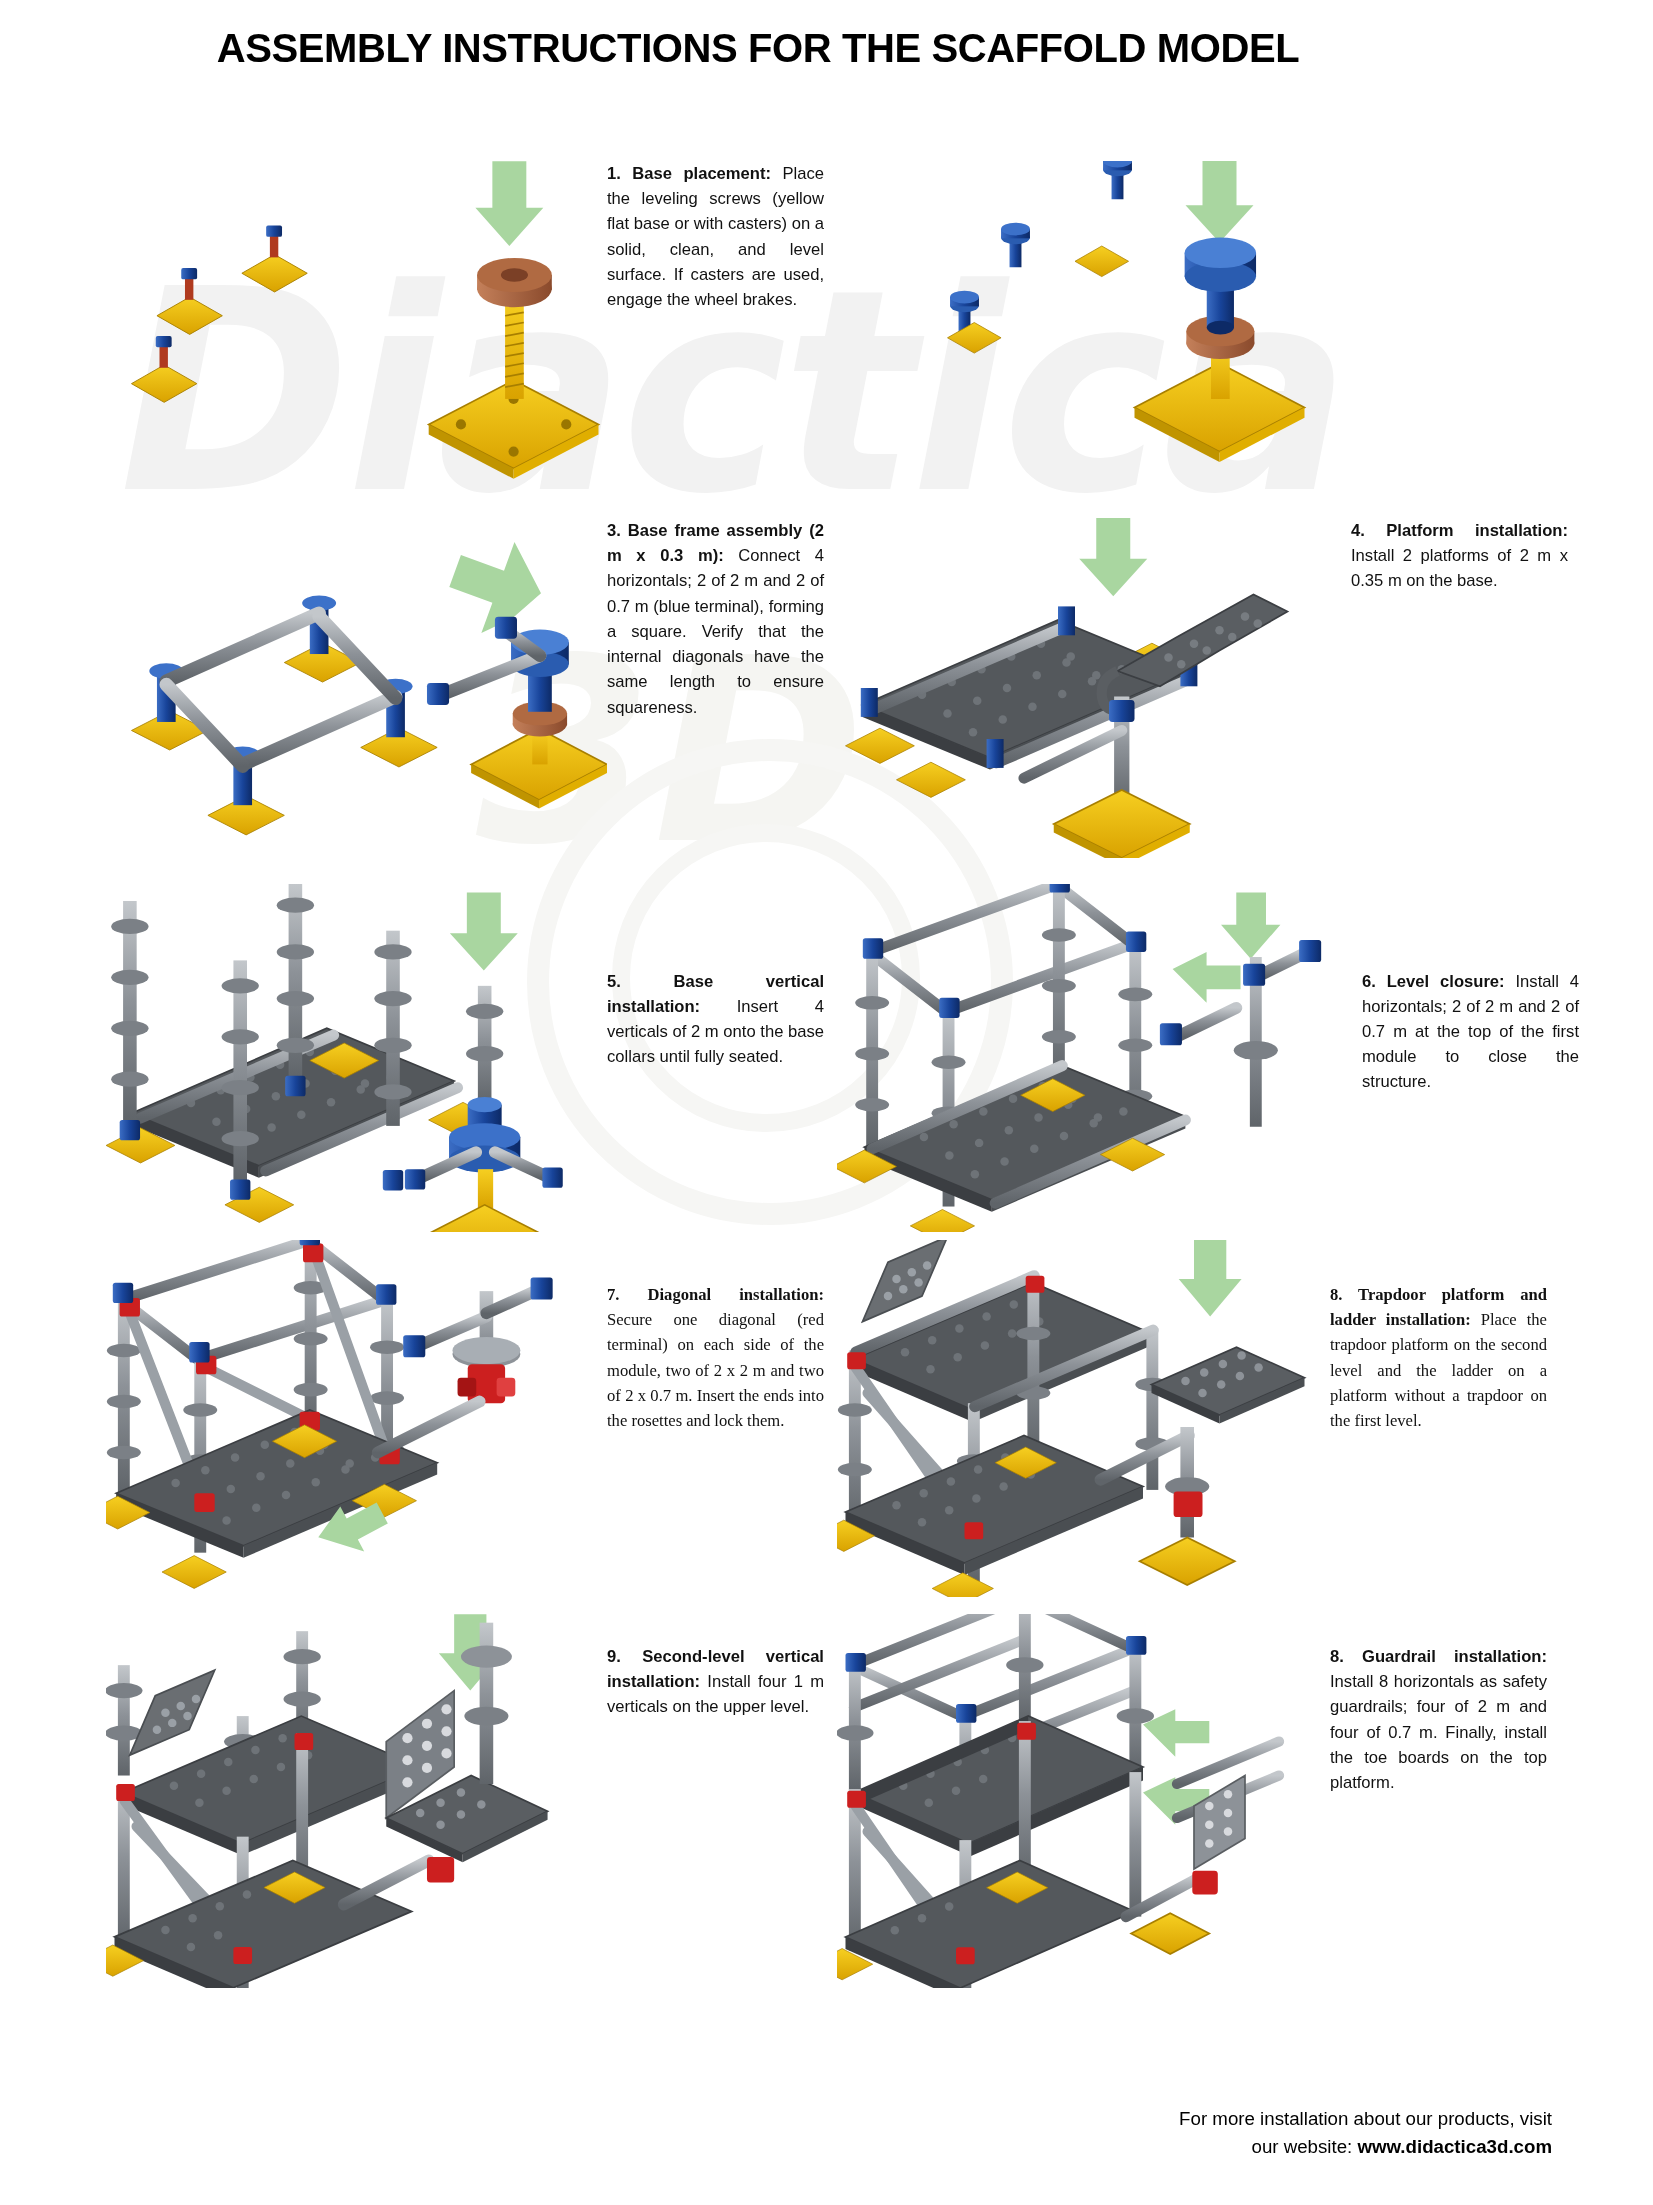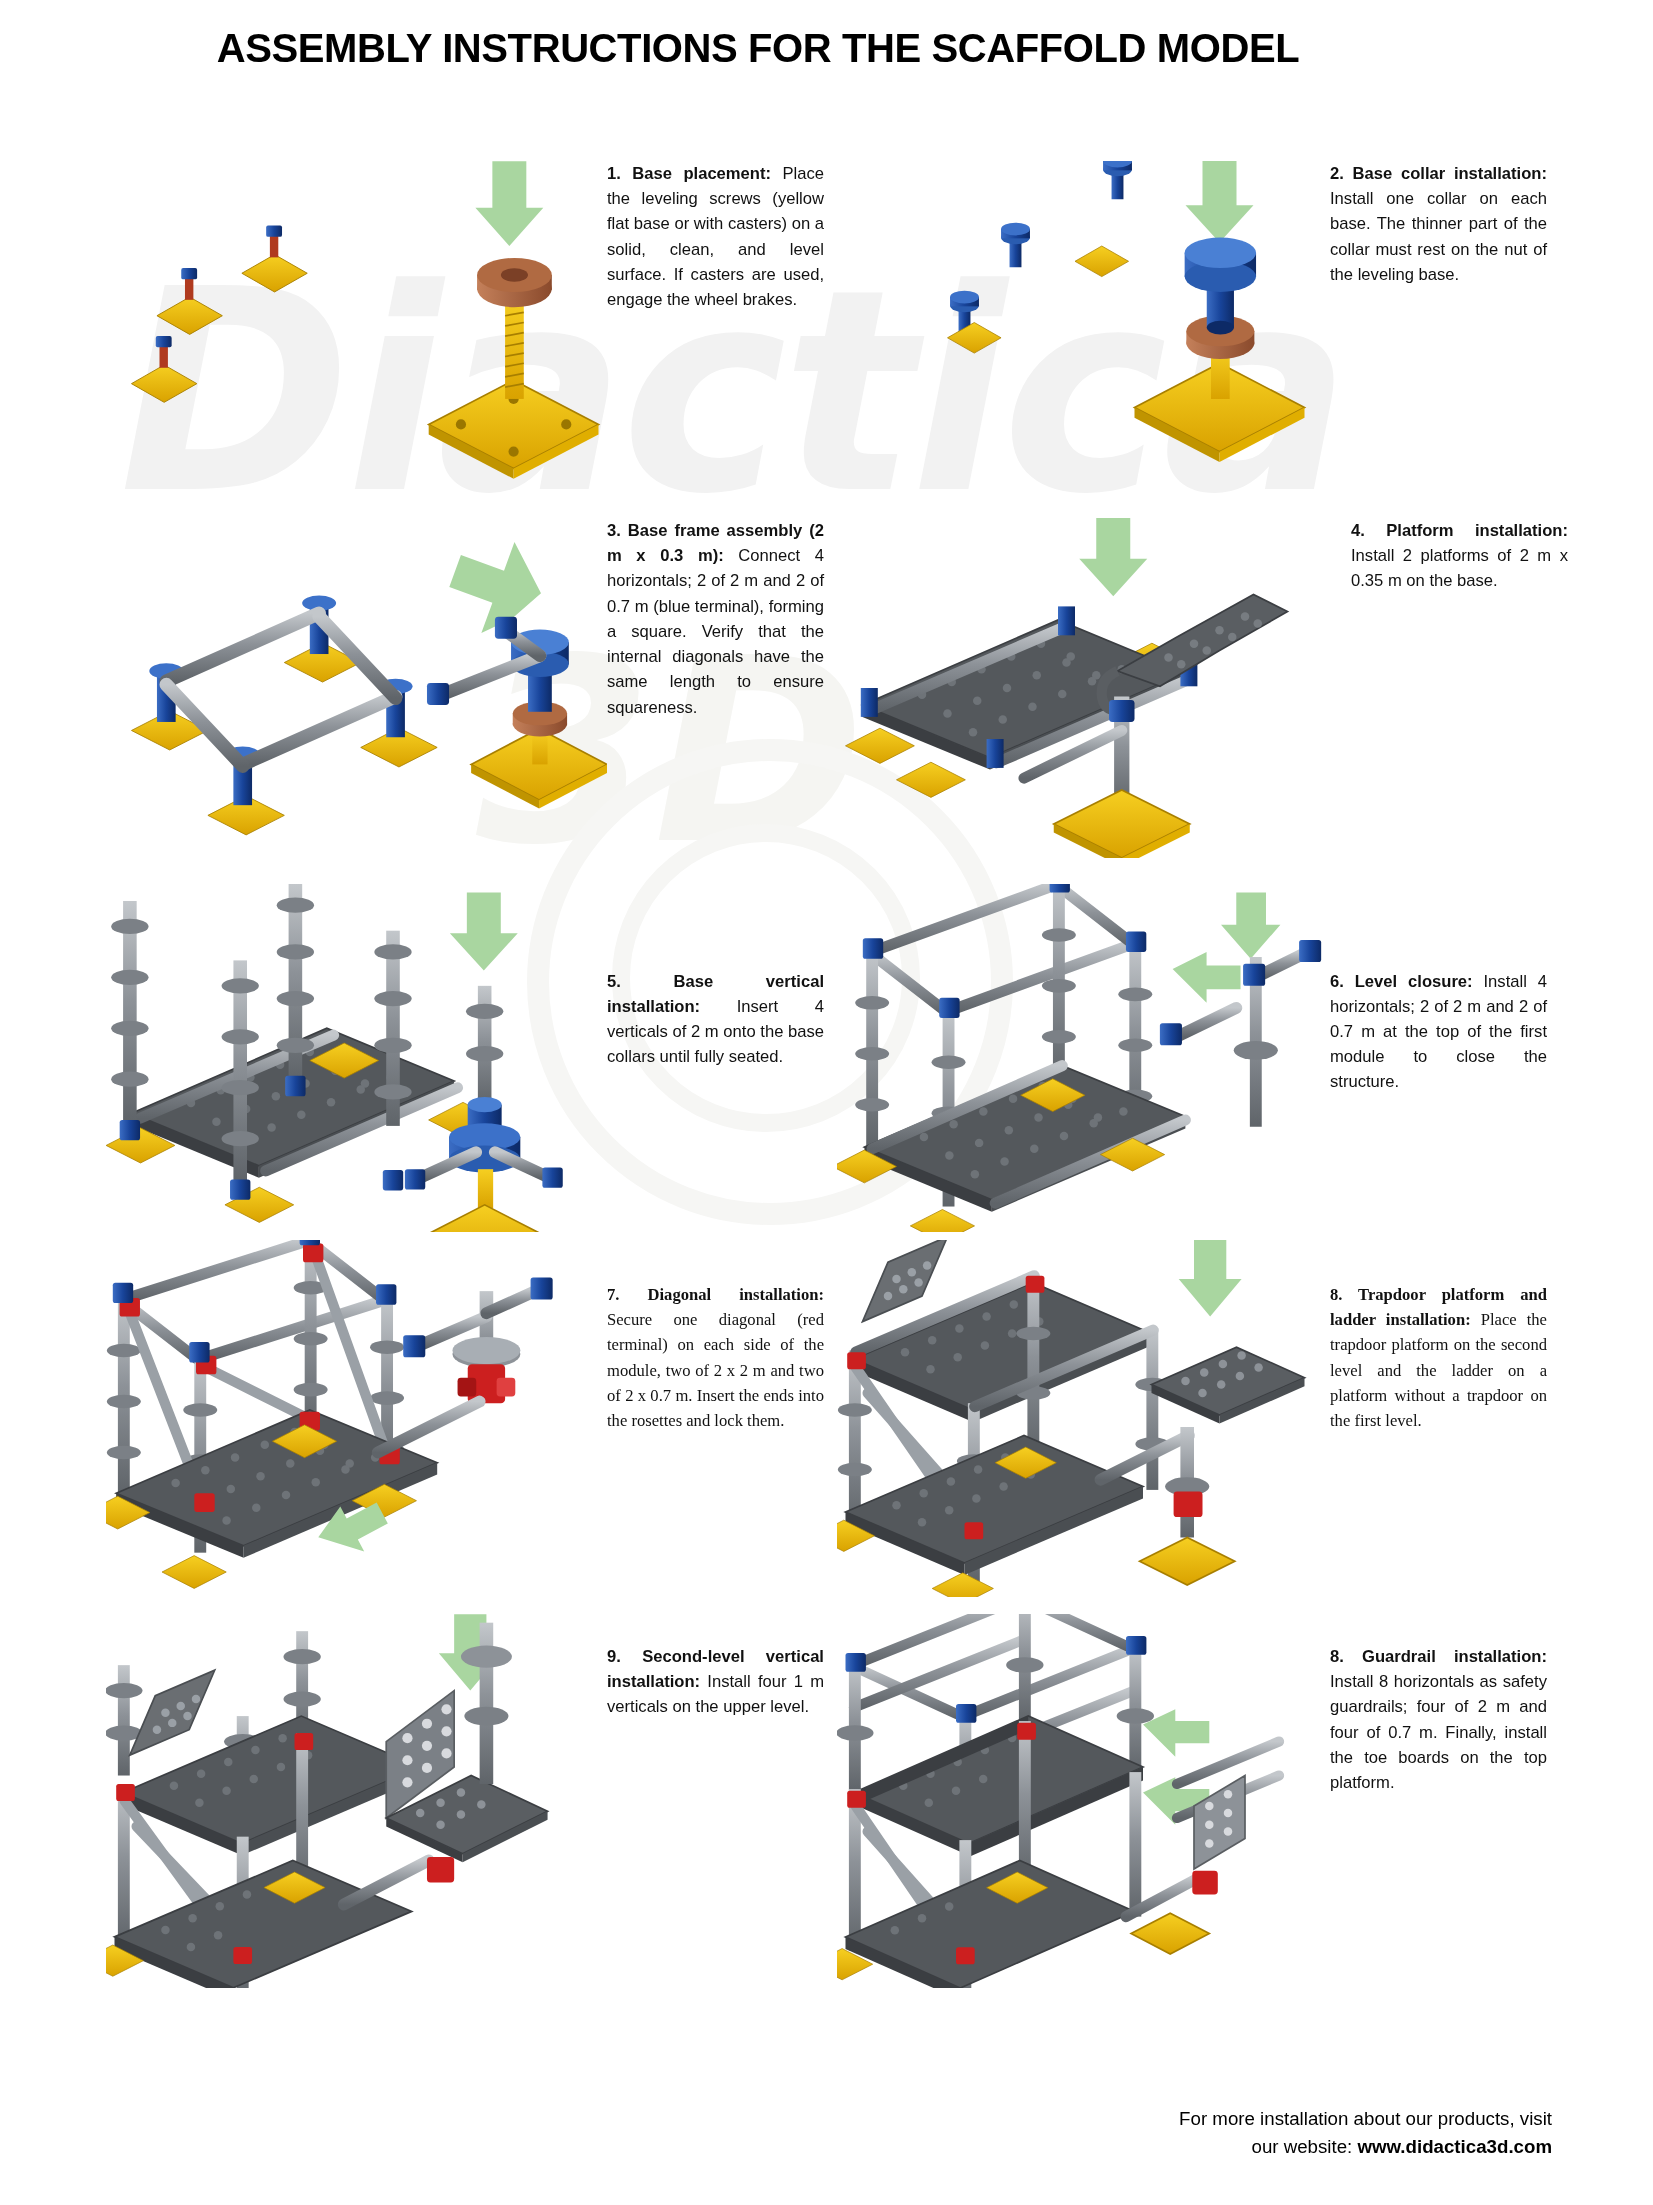--- a/index.html
+++ b/index.html
@@ -264,24 +264,20 @@
             <g transform="translate(101,-56)">
               <rect x="-16" y="-60" width="32" height="62" fill="url(#blu)"></rect>
               <ellipse cx="0" cy="2" rx="16" ry="8" fill="#0d2a66"></ellipse>
               <rect x="-42" y="-86" width="84" height="28" fill="url(#blu)"></rect>
               <ellipse cx="0" cy="-58" rx="42" ry="18" fill="#2a5cb0"></ellipse>
               <ellipse cx="0" cy="-86" rx="42" ry="18" fill="#4a80d4"></ellipse>
             </g>
           </g>
         </svg>
       </div>
-      <div class="txt" style="width:217px;">
-        <b><span>2.</span>
-        <span>Base collar installation:</span></b><span> Install one collar on each base. The thinner part of the collar must rest on the nut of the leveling base.</span>
-      </div>
     </div>
   </div>
 
   <div class="row" style="height:357px;">
 
     <div class="cell" style="width:731px;">
       <div class="art" style="width:501px;height:340px;">
         <svg width="501" height="340" viewBox="0 0 590 400">
 
           <g>
@@ -679,21 +675,21 @@
               <ellipse cx="7" cy="40" rx="26" ry="11" fill="#7b8086"></ellipse>
               <g stroke="url(#gry)" stroke-width="14" stroke-linecap="round">
                 <line x1="7" y1="-46" x2="68" y2="-76"></line>
               </g>
               <rect x="-8" y="-62" width="26" height="26" rx="3" fill="url(#blu)"></rect>
               <rect x="58" y="-90" width="26" height="26" rx="3" fill="url(#blu)"></rect>
             </g>
           </g>
         </svg>
       </div>
-      <div class="txt" style="width:217px;padding-top:85px;">
+      <div class="txt" style="width:217px;padding-top:85px;margin-left:32px;">
         <b><span>6.</span>
         <span>Level closure:</span></b><span> Install 4 horizontals; 2 of 2 m and 2 of 0.7 m at the top of the first module to close the structure.</span>
       </div>
     </div>
   </div>
 
   <div class="row" style="height:374px;font-family:Liberation Serif, serif;">
 
     <div class="cell" style="width:731px;">
       <div class="art" style="width:501px;height:357px;">

